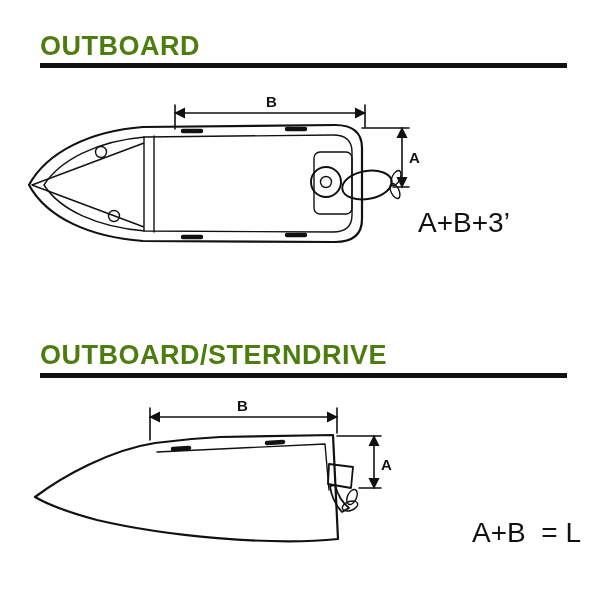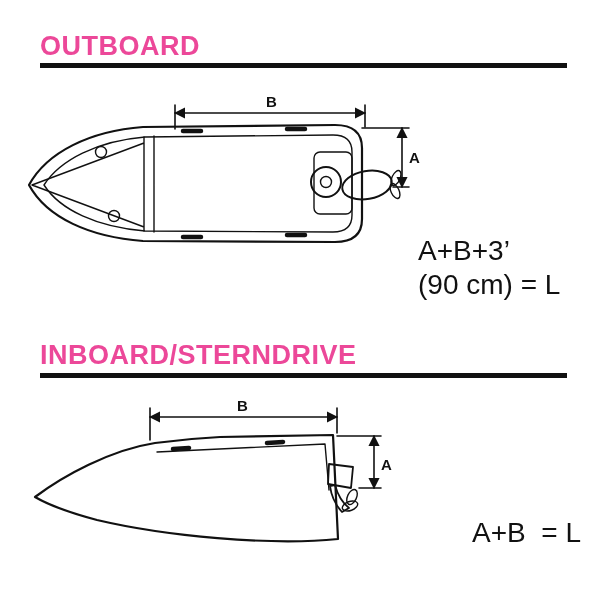--- a/index.html
+++ b/index.html
@@ -1,21 +1,21 @@
 <!DOCTYPE html>
 <html><head>
 <meta charset="utf-8">
 <style>
   html,body{margin:0;padding:0;}
   body{
     width:600px;height:600px;position:relative;background:#ffffff;
     font-family:"Liberation Sans",sans-serif;color:#111;overflow:hidden;
   }
   .abs{position:absolute;}
-  .heading{font-size:27px;font-weight:bold;letter-spacing:.5px;color:#ec4899;white-space:nowrap;}
+  .heading{font-size:27px;font-weight:bold;letter-spacing:.5px;color:#4d7c0f;white-space:nowrap;}
   .divider{background:#111;height:5px;}
   .formula{font-size:28px;color:#111;white-space:pre;line-height:34px;}
   svg{display:block;overflow:visible;}
   .ln{stroke:#111;fill:none;stroke-linecap:round;stroke-linejoin:round;}
   .hull{stroke-width:2.2;}
   .thin{stroke-width:1.4;}
   .dim{stroke-width:1.6;}
   .bold-dash{stroke-width:4.5;}
   svg text{font-family:"Liberation Sans",sans-serif;font-weight:bold;font-size:15px;fill:#111;}
 </style>
@@ -53,23 +53,23 @@
   <g>
     <path class="ln dim" d="M 160,13 L 160,37 M 350,13 L 350,35"></path>
     <line class="ln dim" x1="160" y1="21" x2="350" y2="21" marker-start="url(#arrO)" marker-end="url(#arrO)"></line>
     <text x="251" y="15">B</text>
     <path class="ln dim" d="M 347,36 L 394,36 M 378,95 L 394,95"></path>
     <line class="ln dim" x1="387" y1="36" x2="387" y2="95" marker-start="url(#arrO)" marker-end="url(#arrO)"></line>
     <text x="394" y="71">A</text>
   </g>
 </svg>
 
-<div class="abs formula" style="left:418px;top:206px;margin-top:28px;"><span>A+B+3’</span><br><span>(90 cm) = L</span></div>
+<div class="abs formula" style="left:418px;top:206px;"><span>A+B+3’</span><br></div>
 
-<div class="abs heading" style="left:40px;top:340px;">INBOARD/STERNDRIVE</div>
+<div class="abs heading" style="left:40px;top:340px;">OUTBOARD/STERNDRIVE</div>
 <div class="abs divider" style="left:40px;top:373px;width:527px;"></div>
 
 <svg class="abs" style="left:15px;top:390px;" width="420" height="175" viewBox="0 0 420 175">
   <defs>
     <marker id="arrI" viewBox="0 0 10 10" refX="9" refY="5" markerWidth="7" markerHeight="7" orient="auto-start-reverse">
       <path d="M0,0 L10,5 L0,10 z" fill="#111"></path>
     </marker>
   </defs>
 
   <g>

